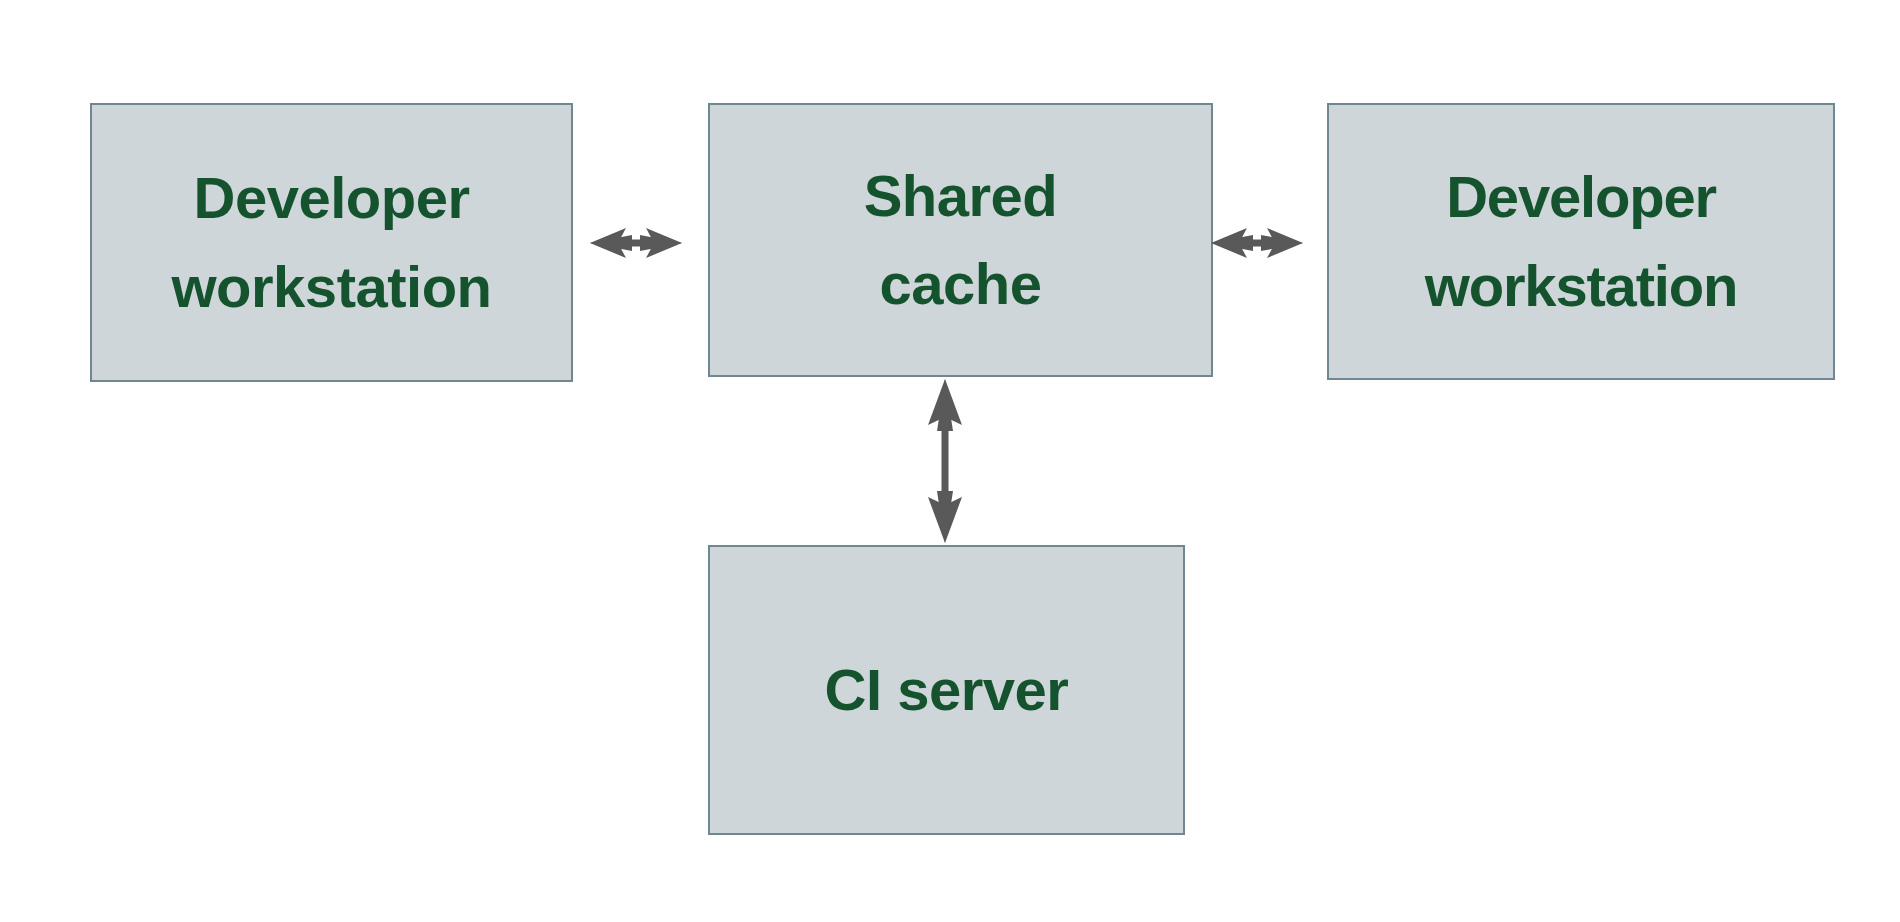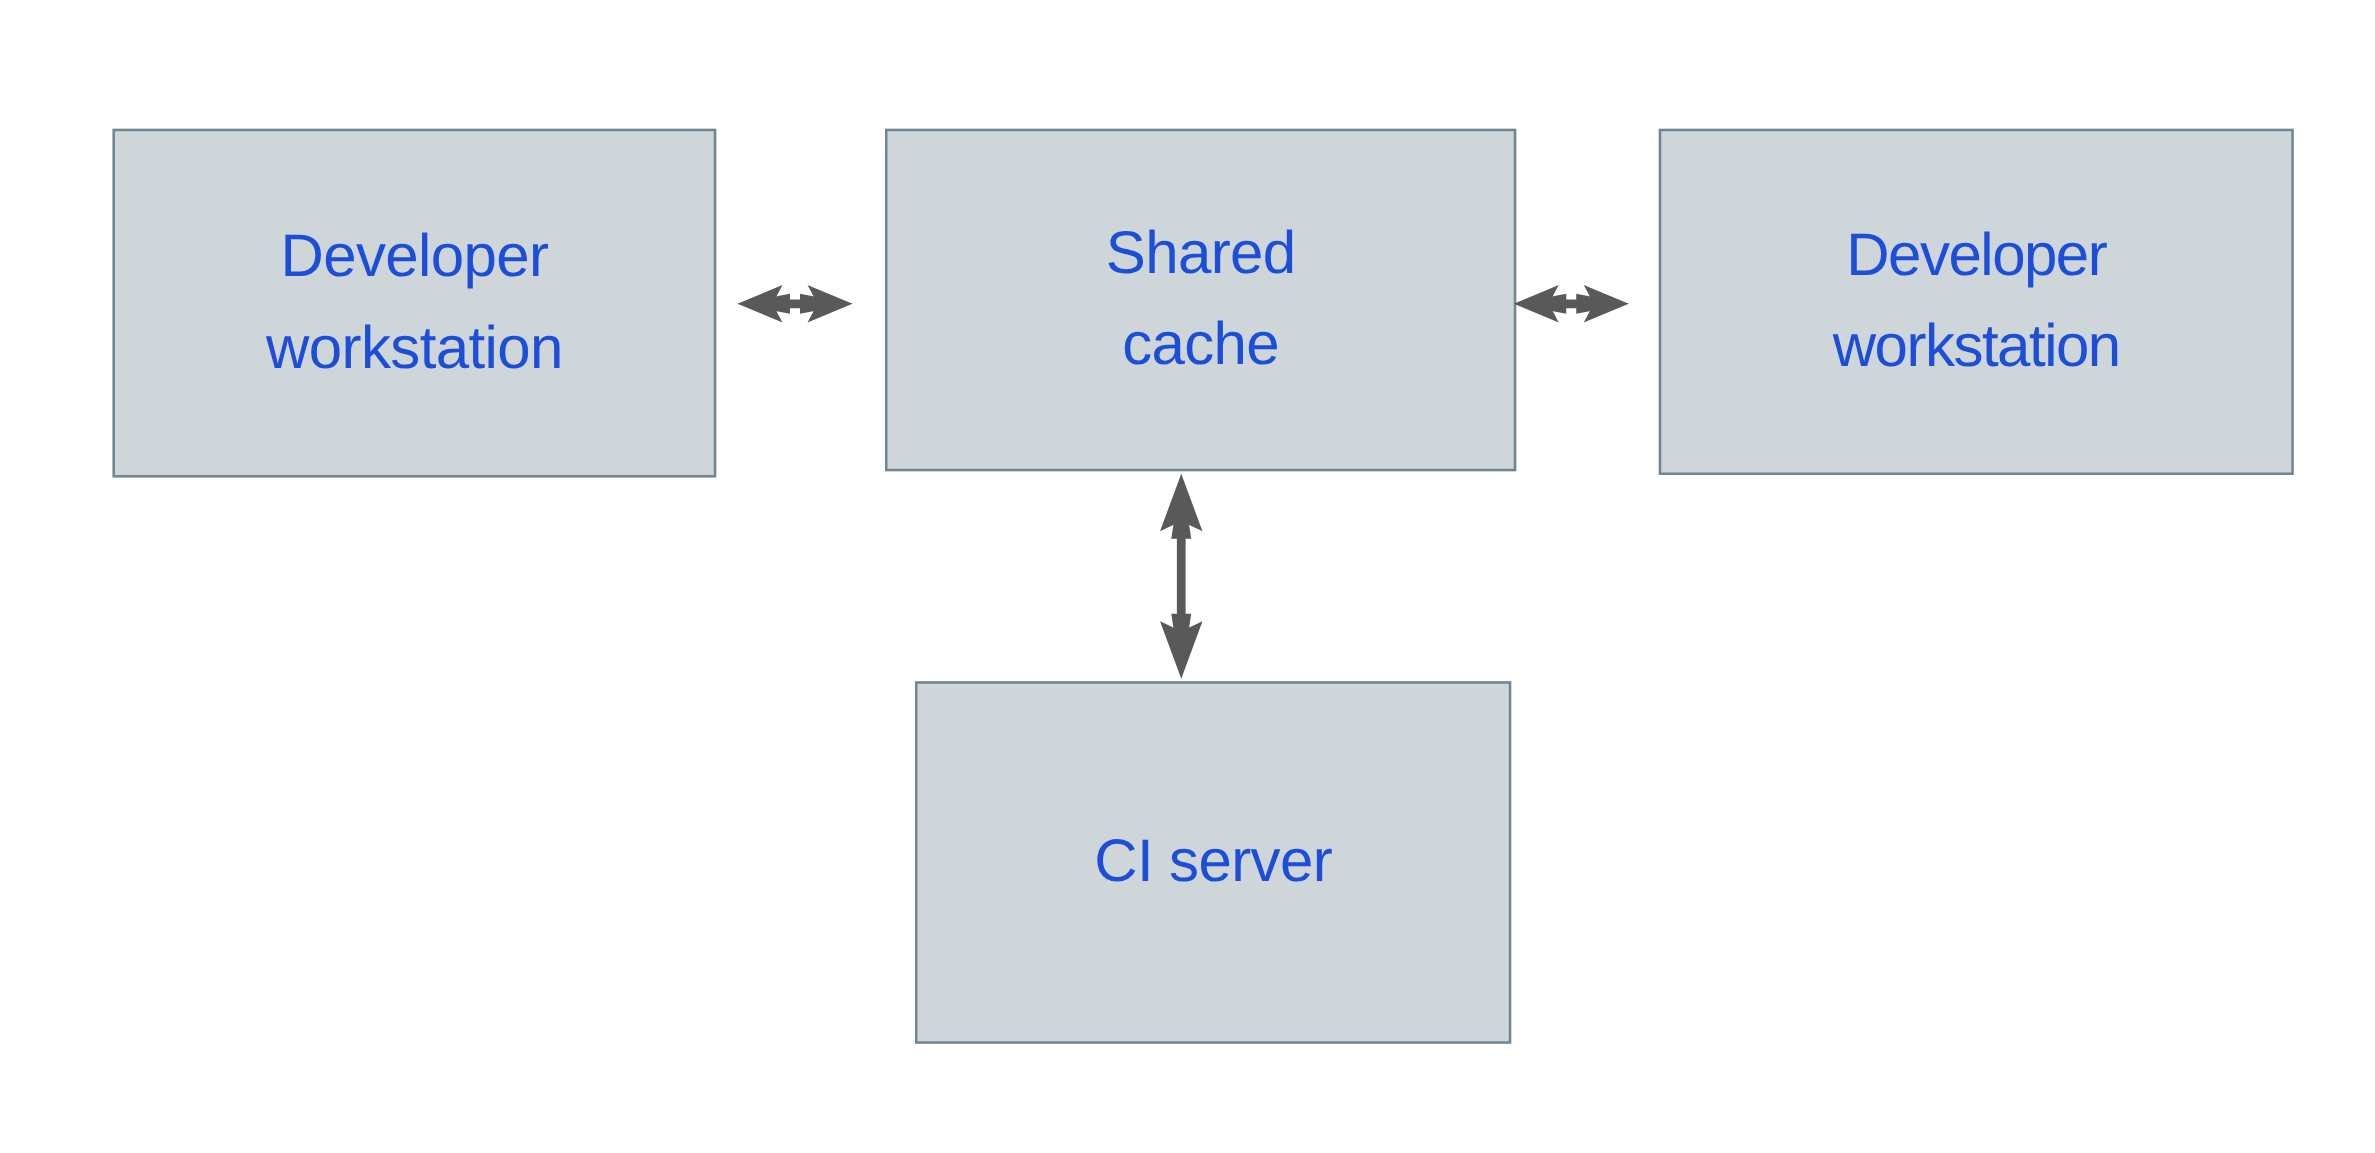--- a/index.html
+++ b/index.html
@@ -22,33 +22,33 @@
     position: absolute;
     box-sizing: border-box;
     background: #ced6d9;
     border: 2px solid #6f8792;
     display: flex;
     align-items: center;
     justify-content: center;
     text-align: center;
   }
   .node-label {
-    font-size: 48px;
+    font-size: 58px;
     line-height: 1.52;
-    color: #1d4ed8;
-    font-weight: 400;
+    color: #14532d;
+    font-weight: 700;
     letter-spacing: -0.5px;
     white-space: pre-line;
     padding: 0 2px;
   }
   
   #node-dev-left   { left: 90px;   top: 103px; width: 483px; height: 279px; }
   #node-shared     { left: 708px;  top: 103px; width: 505px; height: 274px; }
   #node-dev-right  { left: 1327px; top: 103px; width: 508px; height: 277px; }
-  #node-ci         { left: 708px;  top: 545px; width: 477px; height: 290px; margin-left: 24px; }
+  #node-ci         { left: 708px;  top: 545px; width: 477px; height: 290px; }
 
   #node-dev-right .node-label { letter-spacing: -1.2px; }
 
   .edge {
     position: absolute;
     pointer-events: none;
   }
   #edge-left-shared  { left: 560px;  top: 195px; width: 152px; height: 96px; }
   #edge-shared-right { left: 1181px; top: 195px; width: 152px; height: 96px; }
   #edge-shared-ci    { left: 897px;  top: 373px; width: 96px;  height: 176px; }

